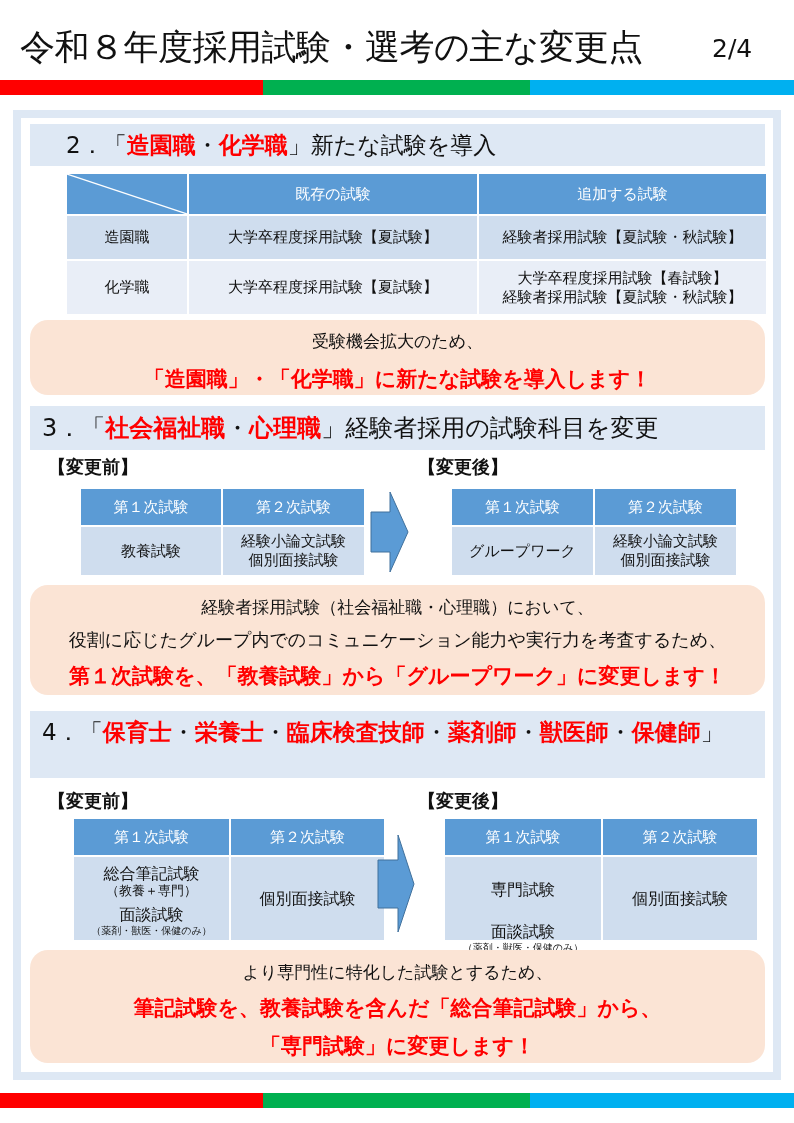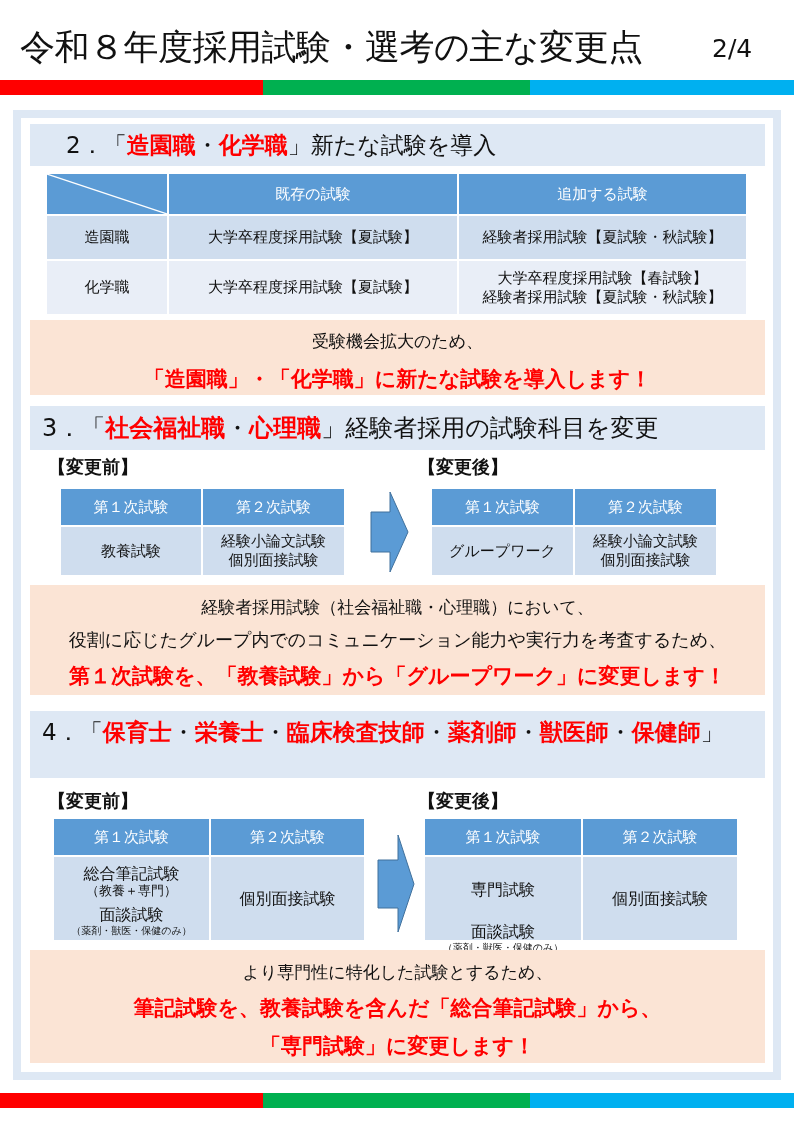--- a/index.html
+++ b/index.html
@@ -36,32 +36,32 @@
     .frame-outer { left: 13px; top: 110px; width: 768px; height: 970px; background: var(--frame); }
     .frame-inner { left: 21px; top: 118px; width: 752px; height: 954px; background: #ffffff; }
 
     
     .sec-head { left: 30px; width: 735px; background: var(--frame); padding-left: 12px; white-space: nowrap; }
     .sec-line { font-size: 23px; line-height: 42px; }
     .sec-line2 { font-size: 23px; line-height: 26px; padding-left: 58px; }
     .sec-note { font-size: 15px; margin-left: 14px; }
 
     
-    .tbl { display: grid; gap: 2px; background: #ffffff; }
+    .tbl { display: grid; gap: 2px; background: #ffffff; margin-left: 20px; }
     .cell { display: flex; flex-direction: column; align-items: center; justify-content: center; text-align: center; font-size: 15px; line-height: 19px; }
     .th { background: var(--th); color: #ffffff; }
     .rd { background: var(--row-dark); }
     .rl { background: var(--row-light); }
     .diag { position: relative; }
     .diag svg { position: absolute; left: 0; top: 0; width: 100%; height: 100%; }
 
     .label { font-size: 18px; line-height: 22px; font-weight: bold; }
 
     
-    .orange { left: 30px; width: 735px; background: var(--orange); }
+    .orange { left: 30px; width: 735px; background: var(--orange); border-radius: 18px; }
     .o-line { position: absolute; left: 0; width: 100%; text-align: center; white-space: nowrap; }
     .o-black { font-size: 17px; line-height: 22px; }
     .o-red { font-size: 21px; line-height: 26px; color: var(--red); font-weight: bold; }
 
     .small1 { font-size: 13px; line-height: 13px; }
     .small2 { font-size: 10px; line-height: 11px; }
     .big { font-size: 16px; line-height: 20px; }
   </style>
 </head>
 <body>

